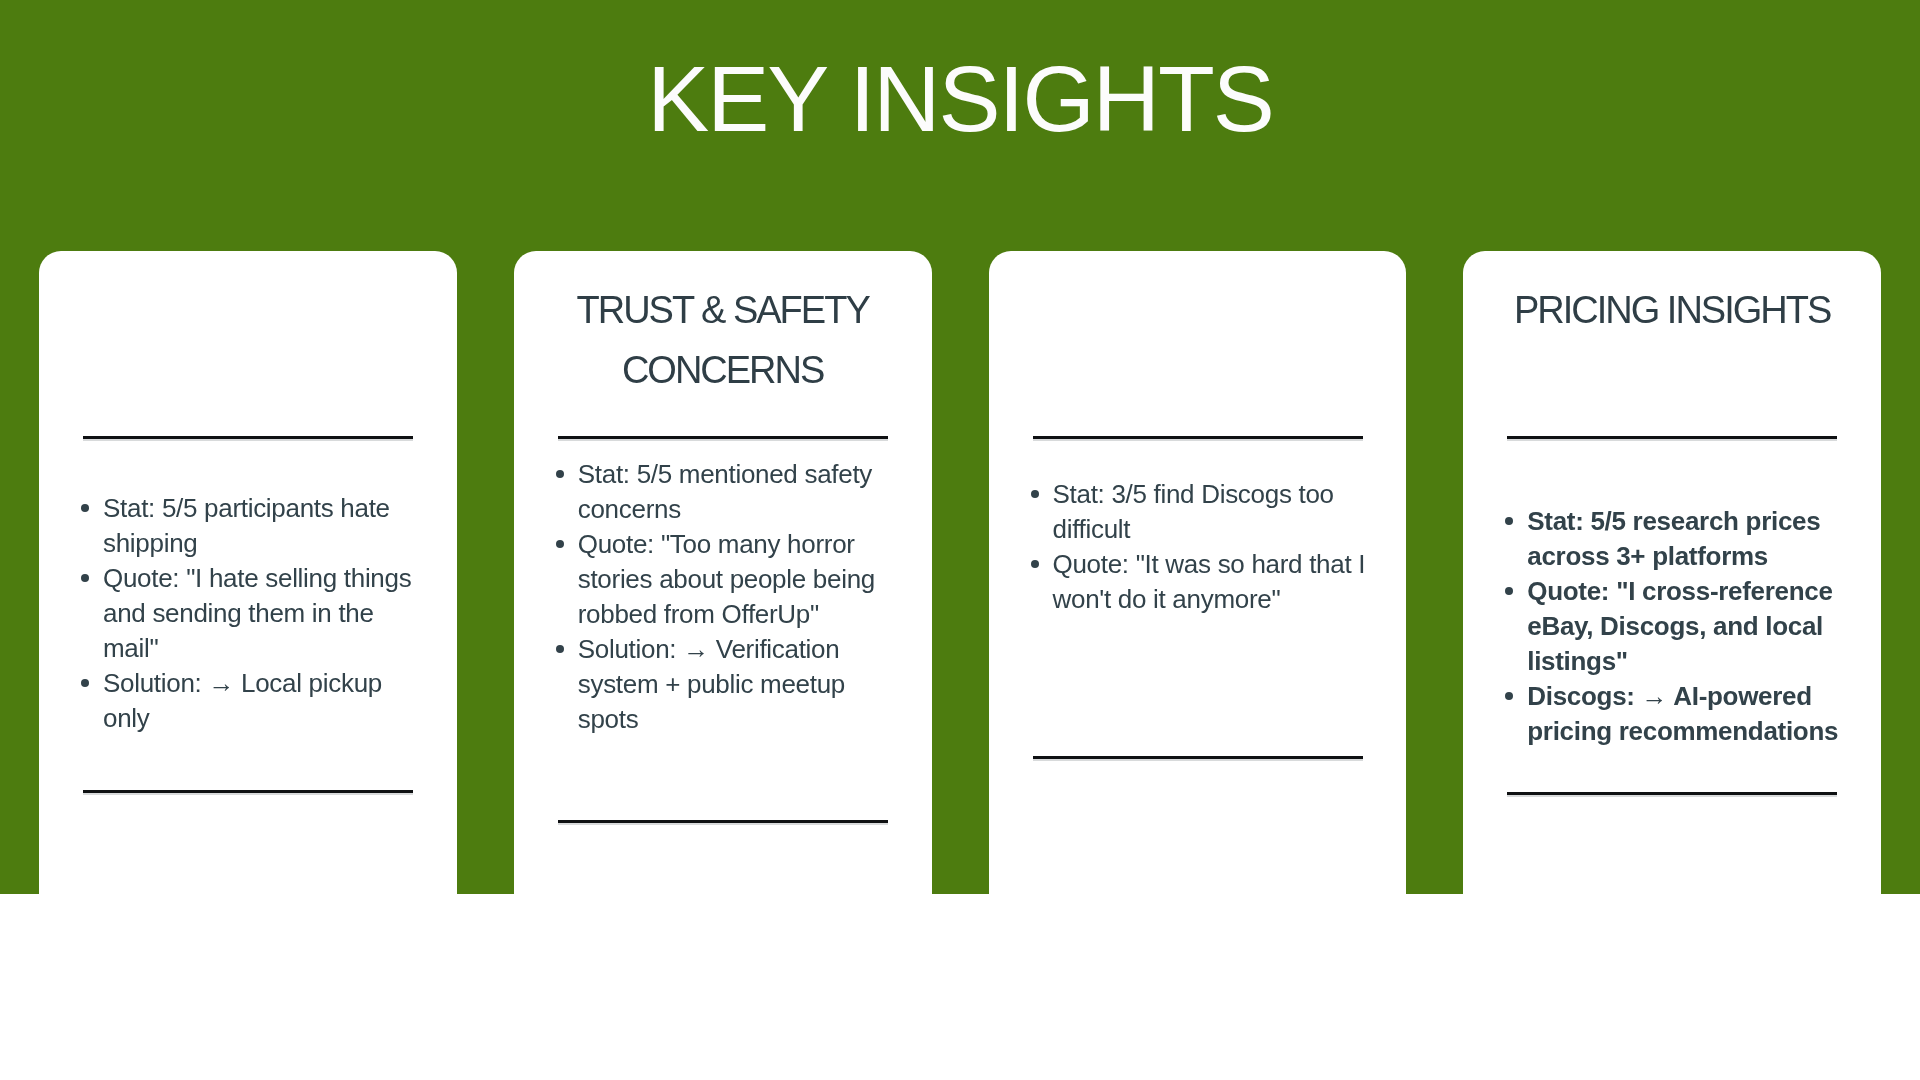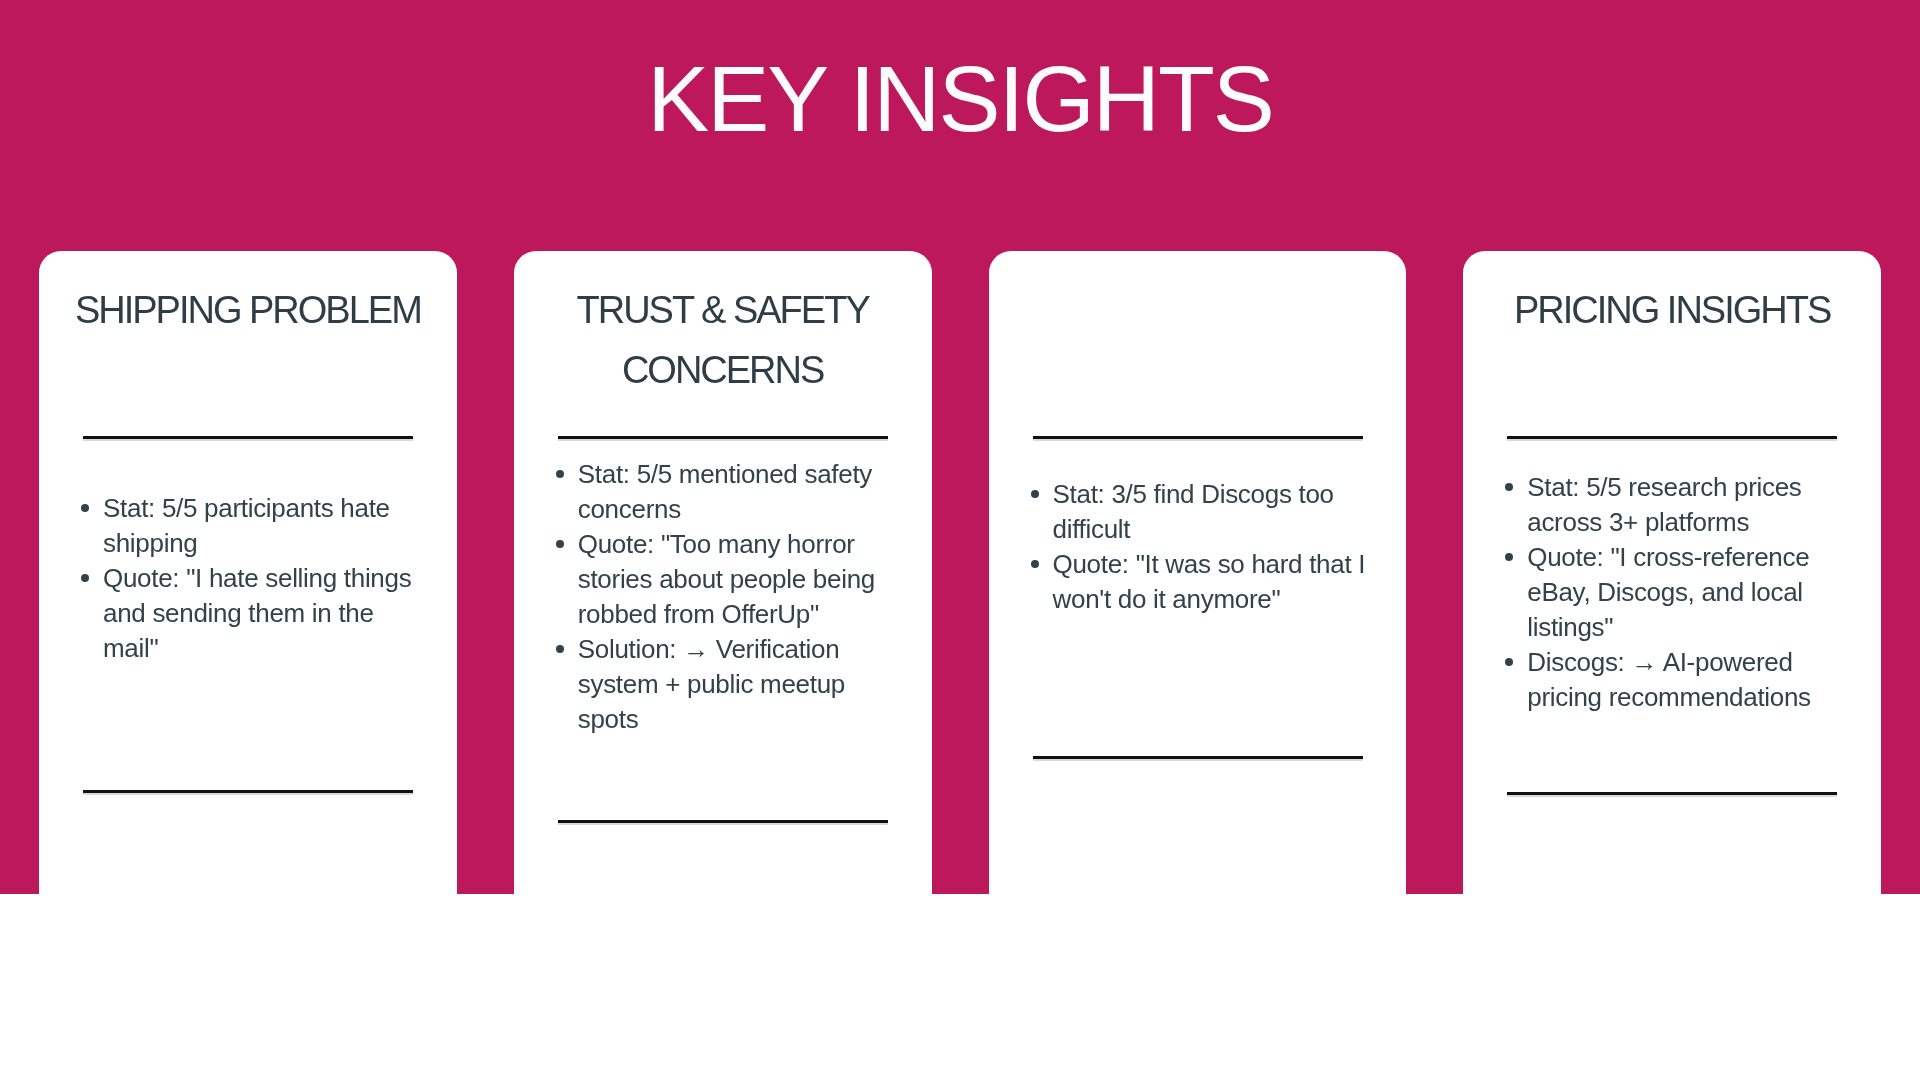--- a/index.html
+++ b/index.html
@@ -7,21 +7,21 @@
     padding: 0;
     width: 1920px;
     height: 1080px;
     overflow: hidden;
     font-family: "Liberation Sans", sans-serif;
   }
   .slide {
     position: relative;
     width: 1920px;
     height: 894px;
-    background: #be185d;
+    background: #4d7c0f;
   }
   h1.slide-title {
     position: absolute;
     top: 53px;
     left: 0;
     width: 100%;
     margin: 0;
     text-align: center;
     font-size: 93px;
     line-height: 1.0;
@@ -95,44 +95,48 @@
     display: block;
     white-space: pre-line;
   }
   
   .card:nth-child(1) .bullets { top: 240px; }
   .card:nth-child(1) .rule-bottom { top: 539px; }
   .card:nth-child(2) .bullets { top: 206px; }
   .card:nth-child(2) .rule-bottom { top: 569px; }
   .card:nth-child(3) .bullets { top: 226px; }
   .card:nth-child(3) .rule-bottom { top: 505px; }
-  .card:nth-child(4) .bullets { top: 219px; }
+  .card:nth-child(4) .bullets { top: 253px; font-weight: bold; }
   .card:nth-child(4) .rule-bottom { top: 541px; }
 </style>
 </head>
 <body>
 
 <div class="slide">
   <h1 class="slide-title">KEY INSIGHTS</h1>
 
   <div class="cards">
 
     <section class="card">
-      <h2>SHIPPING PROBLEM</h2>
       <div class="rule rule-top"></div>
       <ul class="bullets">
         <li>
             <span class="dot"></span>
             <span class="btext">Stat: 5/5 participants hate
 shipping</span>
           </li>
         <li>
             <span class="dot"></span>
             <span class="btext">Quote: "I hate selling things
 and sending them in the mail"</span>
+          </li>
+        <li>
+            <span class="dot"></span>
+            <span class="btext">Solution: → Local pickup
+only</span>
           </li>
       </ul>
       <div class="rule rule-bottom"></div>
     </section>
 
     <section class="card">
       <h2>TRUST &amp; SAFETY CONCERNS</h2>
       <div class="rule rule-top"></div>
       <ul class="bullets">
         <li>

